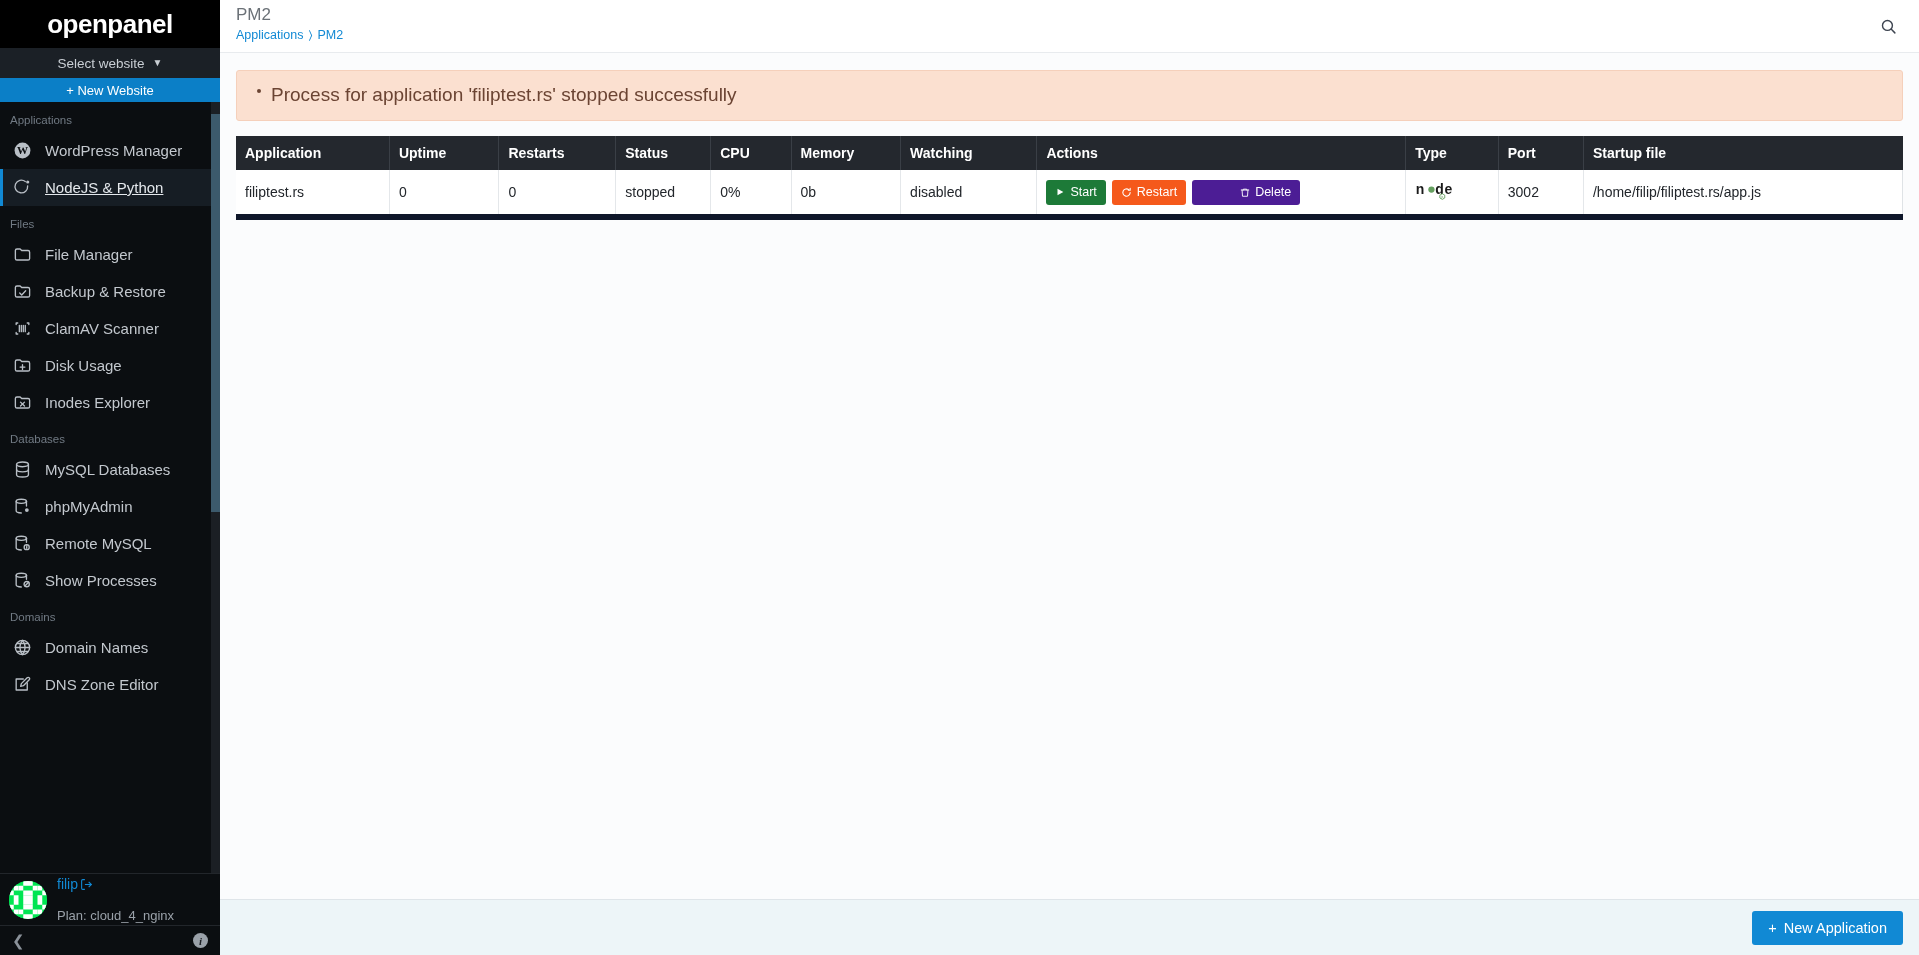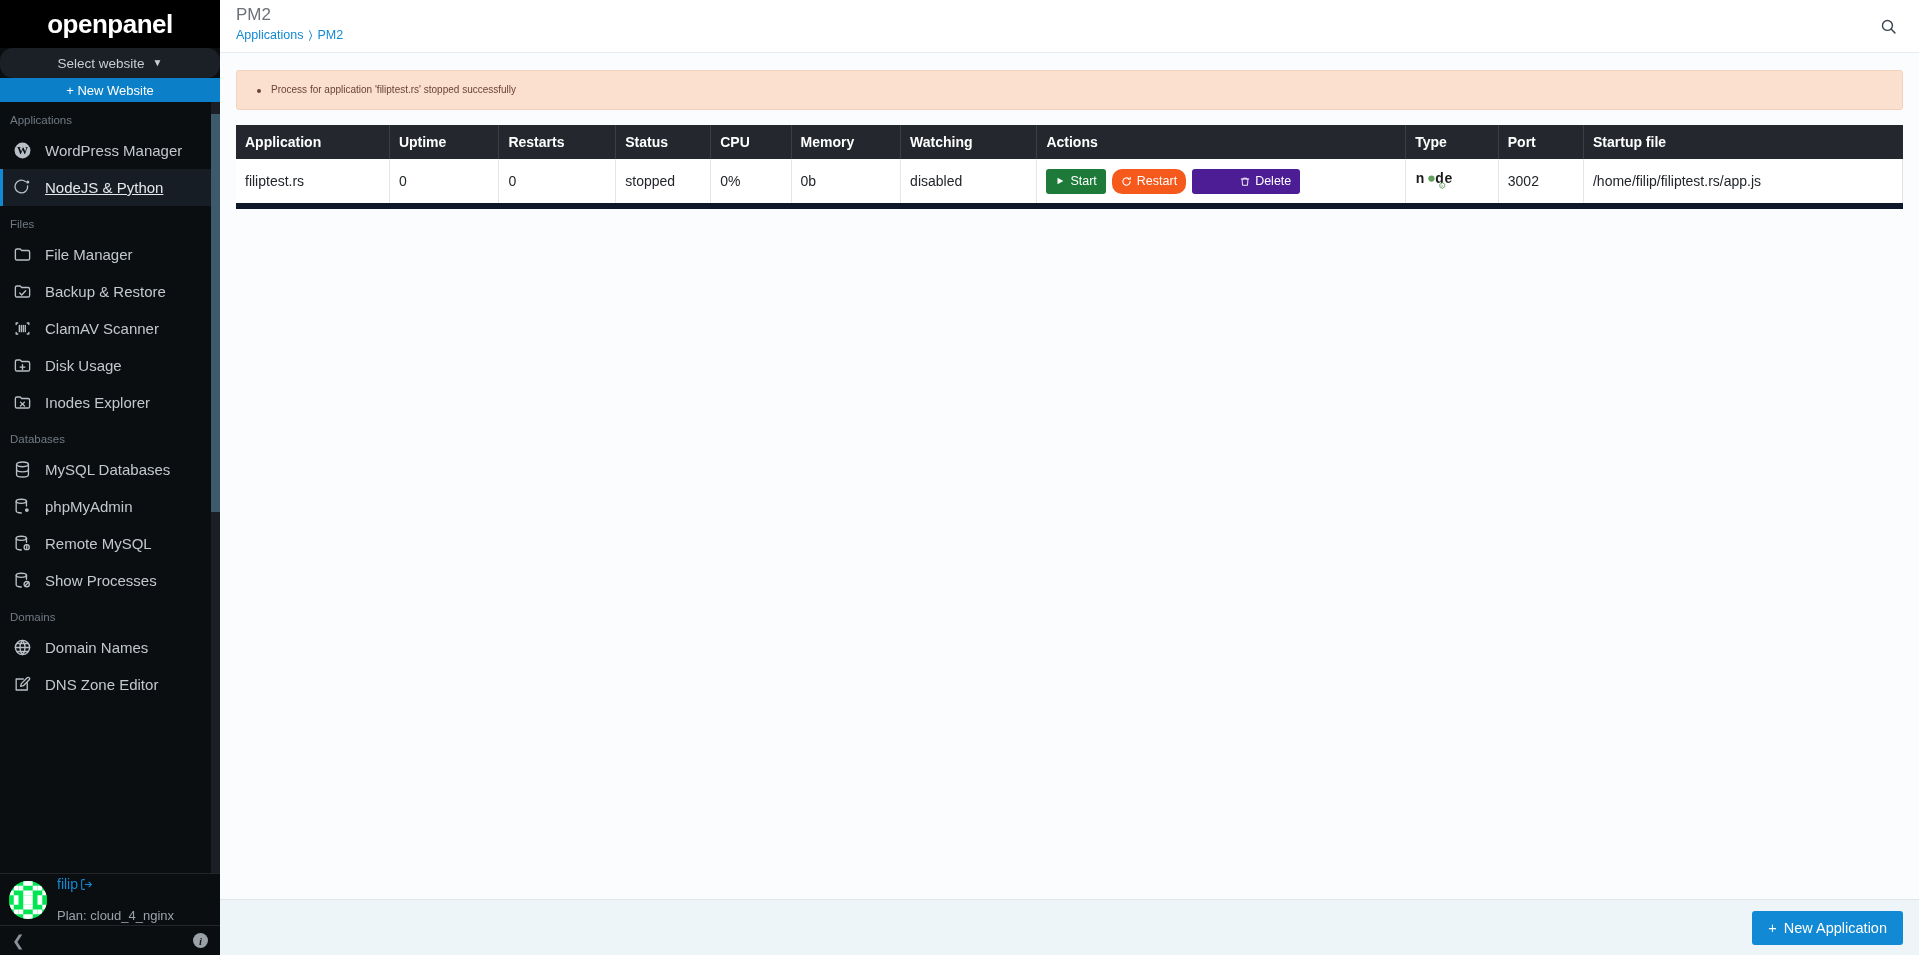--- a/index.html
+++ b/index.html
@@ -38,21 +38,20 @@
   .site-select {
     height: 30px;
     background: #1b2026;
     display: flex;
     align-items: center;
     justify-content: center;
     gap: 8px;
     color: #c9ced4;
     font-size: 13.5px;
     flex: 0 0 30px;
-    border-radius: 13px;
   }
   .chev { font-size: 10px; color: #c9ced4; line-height: 1; }
   .new-website {
     height: 24px;
     background: #0b7fc7;
     color: #ffffff;
     display: flex;
     align-items: center;
     justify-content: center;
     font-size: 13px;
@@ -193,21 +192,21 @@
     background: #fbfcfd;
     padding: 17px 16px 0 16px;
     overflow: hidden;
   }
   .alert {
     background: #fbe0d0;
     border: 1px solid #f5d0bb;
     border-radius: 3px;
     padding: 13px 14px 14px 34px;
     color: #6b4433;
-    font-size: 10px;
+    font-size: 19px;
     margin-bottom: 15px;
     position: relative;
   }
   .alert .bullet {
     position: absolute;
     left: 20px; top: 18px;
     width: 4px; height: 4px;
     border-radius: 50%;
     background: #6b4433;
   }
@@ -253,21 +252,21 @@
     padding: 5px 9px;
     display: inline-flex;
     align-items: center;
     gap: 5px;
     cursor: pointer;
     font-family: "Liberation Sans", sans-serif;
     line-height: 1;
     height: 25px;
   }
   .btn-start { background: #1d7a38; }
-  .btn-restart { background: #f5591b; border-radius: 10px; }
+  .btn-restart { background: #f5591b; }
   .btn-delete { background: #4c1d95; padding-left: 48px; }
   .node-logo { display: block; }
 
   .bottombar {
     height: 56px;
     background: #edf5f8;
     border-top: 1px solid #dfe5e9;
     display: flex;
     align-items: center;
     justify-content: flex-end;

